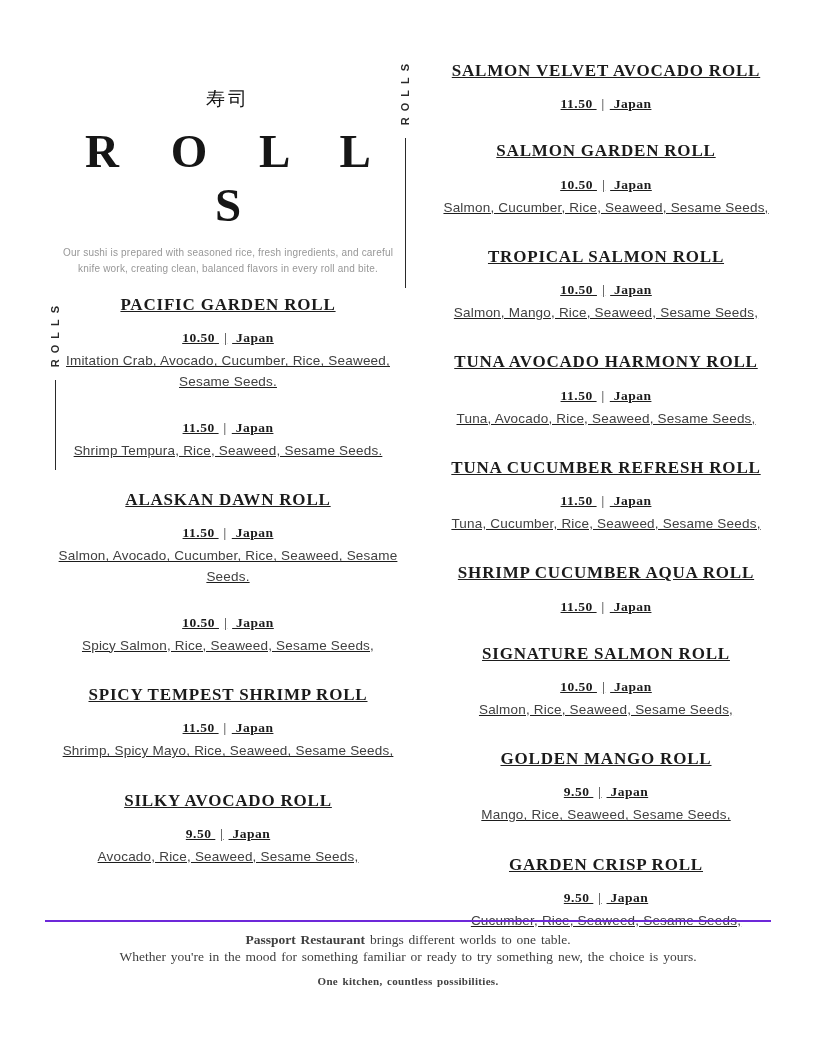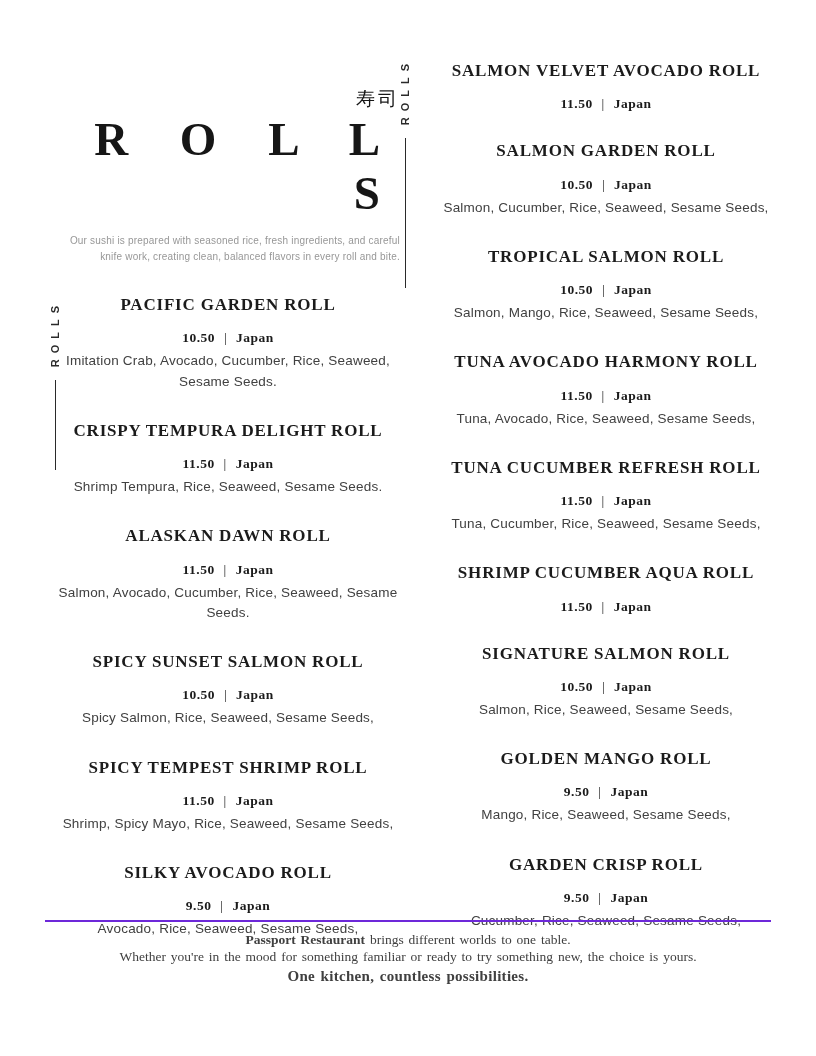--- a/index.html
+++ b/index.html
@@ -2,24 +2,24 @@
 <html><head>
 <meta charset="utf-8">
 <style>
   html,body { margin:0; padding:0; background:#ffffff; }
   .page {
     position:relative; width:816px; height:1056px; background:#ffffff;
     font-family:"Liberation Serif", serif; color:#1d1d1d; overflow:hidden;
   }
 
   
-  .header { position:absolute; left:56px; top:86px; width:344px; text-align:right; }
+  .header { position:absolute; left:56px; top:86px; width:344px; text-align:center; }
   .kanji { font-size:19px; letter-spacing:3px; color:#161616; font-family:"DejaVu Sans", sans-serif; }
   .big-title {
-    font-size:47px; font-weight:bold; letter-spacing:20px; padding-left:20px;
+    margin-top:12px; font-size:47px; font-weight:bold; letter-spacing:20px; padding-left:20px;
     color:#161616; font-family:"Liberation Serif", serif;
   }
   .desc {
     margin-top:13px; font-size:10px; line-height:1.55; color:#979797;
     font-family:"Liberation Sans", sans-serif; letter-spacing:0.2px;
   }
 
   
   .vside { position:absolute; display:flex; flex-direction:column; align-items:center; }
   .vside-right { left:399px; top:58px; }
@@ -30,39 +30,39 @@
     color:#2a2a2a; font-weight:bold;
   }
   .vline { width:1px; background:#2a2a2a; margin-top:13px; }
   .vline-right { height:150px; }
   .vline-left  { height:90px; }
 
   
   .col { position:absolute; text-align:center; }
   .col-left  { left:56px;  top:294px; width:344px; }
   .col-right { left:426px; top:60px;  width:360px; }
-  .item { margin-bottom:28px; }
+  .item { margin-bottom:28px;text-decoration:underline; }
   .item-name {
     font-size:17px; font-weight:bold; letter-spacing:0.8px; color:#1b1b1b; line-height:1.25;
   }
   .item-price { font-size:13.5px; font-weight:bold; color:#1b1b1b; margin-top:15px; letter-spacing:0.5px; }
   .item-price .bar { font-weight:normal; padding:0 5px; color:#1b1b1b; }
   .item-ing {
     font-family:"Liberation Sans", sans-serif; font-size:13.5px; color:#414141;
     margin-top:5px; line-height:1.5; letter-spacing:0.2px;
   }
 
   
   .footer {
     position:absolute; left:45px; top:920px; width:726px; text-align:center;
     border-top:2px solid #6d28d9; padding-top:10px;
     font-size:13.5px; color:#404040; line-height:1.18; word-spacing:1.5px;
   }
   .footer-line { margin:0 0 1px 0; }
-  .footer-big { font-size:15px; font-weight:bold; letter-spacing:0.3px; margin-top:3px; }
+  .footer-big { font-size:11px; font-weight:bold; letter-spacing:0.3px; margin-top:10px; }
   .bold { font-weight:bold; }
 </style>
 </head>
 <body>
 
 <div class="page">
 
   <div class="header">
     <div class="kanji">寿司</div>
     <div class="big-title">R O L L S</div>
@@ -79,31 +79,29 @@
     <div class="vline vline-left"></div>
   </div>
 
   <div class="col col-left">
       <div class="item">
         <div class="item-name">PACIFIC GARDEN ROLL</div>
         <div class="item-price">10.50 <span class="bar">|</span> Japan</div>
         <div class="item-ing">Imitation Crab, Avocado, Cucumber, Rice, Seaweed, Sesame Seeds.</div>
       </div>
       <div class="item">
-        <div class="item-name">CRISPY TEMPURA DELIGHT ROLL</div>
         <div class="item-price">11.50 <span class="bar">|</span> Japan</div>
         <div class="item-ing">Shrimp Tempura, Rice, Seaweed, Sesame Seeds.</div>
       </div>
       <div class="item">
         <div class="item-name">ALASKAN DAWN ROLL</div>
         <div class="item-price">11.50 <span class="bar">|</span> Japan</div>
         <div class="item-ing">Salmon, Avocado, Cucumber, Rice, Seaweed, Sesame Seeds.</div>
       </div>
       <div class="item">
-        <div class="item-name">SPICY SUNSET SALMON ROLL</div>
         <div class="item-price">10.50 <span class="bar">|</span> Japan</div>
         <div class="item-ing">Spicy Salmon, Rice, Seaweed, Sesame Seeds,</div>
       </div>
       <div class="item">
         <div class="item-name">SPICY TEMPEST SHRIMP ROLL</div>
         <div class="item-price">11.50 <span class="bar">|</span> Japan</div>
         <div class="item-ing">Shrimp, Spicy Mayo, Rice, Seaweed, Sesame Seeds,</div>
       </div>
       <div class="item">
         <div class="item-name">SILKY AVOCADO ROLL</div>

